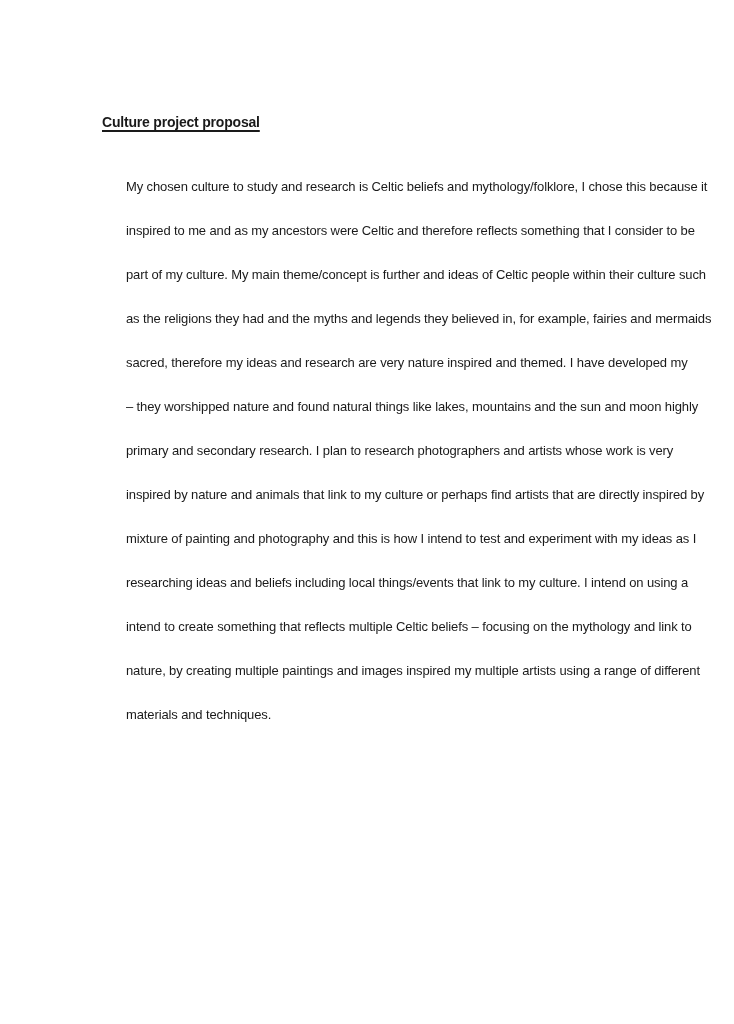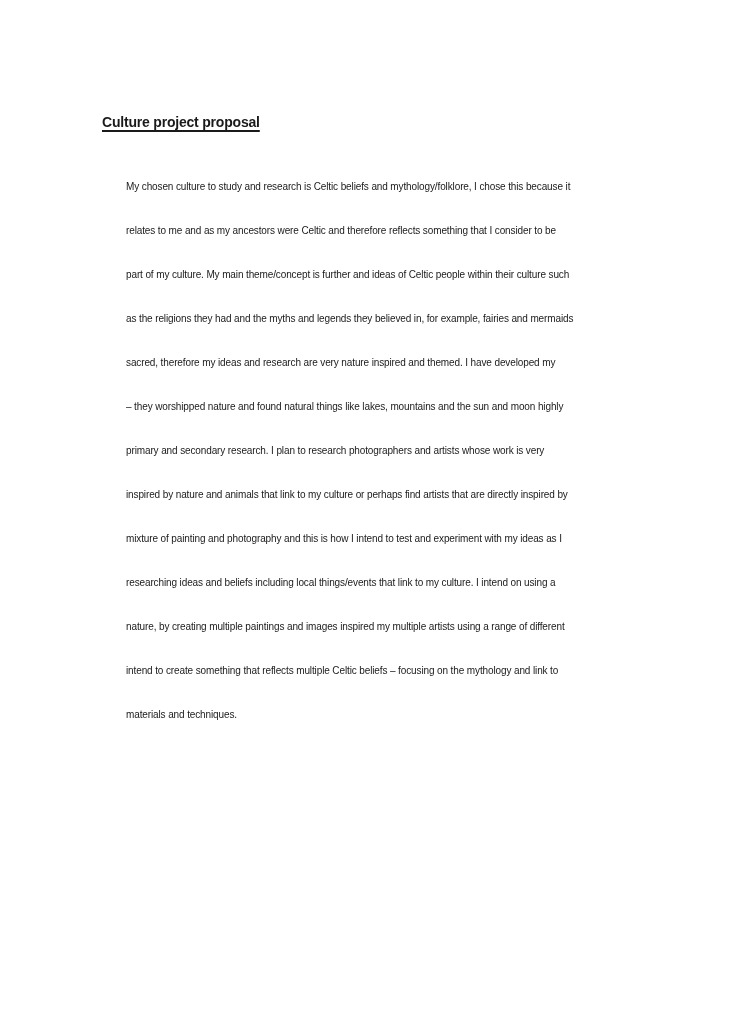--- a/index.html
+++ b/index.html
@@ -32,21 +32,21 @@
     font-weight: bold;
     color: var(--text);
     letter-spacing: -0.2px;
     text-decoration: underline;
     text-decoration-thickness: 1.5px;
     text-underline-offset: 3px;
     line-height: 20px;
     margin-bottom: 9px;
   }
   .paragraph {
-    font-size: 10px;
+    font-size: 13px;
     color: var(--text);
     letter-spacing: -0.12px;
   }
   .line {
     line-height: 20px;
     white-space: pre;
   }
   .squiggle {
     text-decoration: underline;
     text-decoration-style: wavy;
@@ -56,27 +56,27 @@
   }
 </style>
 </head>
 <body>
 
 <div class="page">
   <div class="content">
     <h1 class="title">Culture project proposal</h1>
     <div class="paragraph">
         <div class="line"><span>My chosen culture to study and research is Celtic beliefs and mythology/folklore, I chose this because it</span></div>
-        <div class="line"><span>relates to me and as my ancestors were Celtic and therefore reflects something that I consider to be</span></div>
+        <div class="line"><span>inspired to me and as my ancestors were Celtic and therefore reflects something that I consider to be</span></div>
         <div class="line"><span>part of my culture. My main theme/concept is further and ideas of Celtic people within their culture such</span></div>
         <div class="line"><span>as the religions they had and the myths and legends they believed in, for example, fairies and mermaids</span></div>
         <div class="line"><span>sacred, therefore my ideas and research are very nature inspired and themed. I have developed my</span></div>
         <div class="line"><span>– they worshipped nature and found natural things like lakes, mountains and the sun and moon highly</span></div>
         <div class="line"><span>primary and secondary research. I plan to research photographers and artists whose work is very</span></div>
         <div class="line"><span>inspired by nature and animals that link to my culture or perhaps find artists that are directly inspired by</span></div>
         <div class="line"><span>mixture of painting and photography and this is how I intend to test and experiment with my ideas as I</span></div>
         <div class="line"><span>researching ideas and beliefs including local things/events that link to my culture. I intend on using a</span></div>
+        <div class="line"><span>intend to create something that reflects multiple Celtic beliefs – focusing on the mythology and link to</span></div>
         <div class="line"><span>nature, by creating multiple paintings and images inspired my multiple artists using a range of different</span></div>
-        <div class="line"><span>intend to create something that reflects multiple Celtic beliefs – focusing on the mythology and link to</span></div>
         <div class="line"><span>materials and techniques.</span></div>
       </div>
   </div>
 </div>
 
 </body></html>

